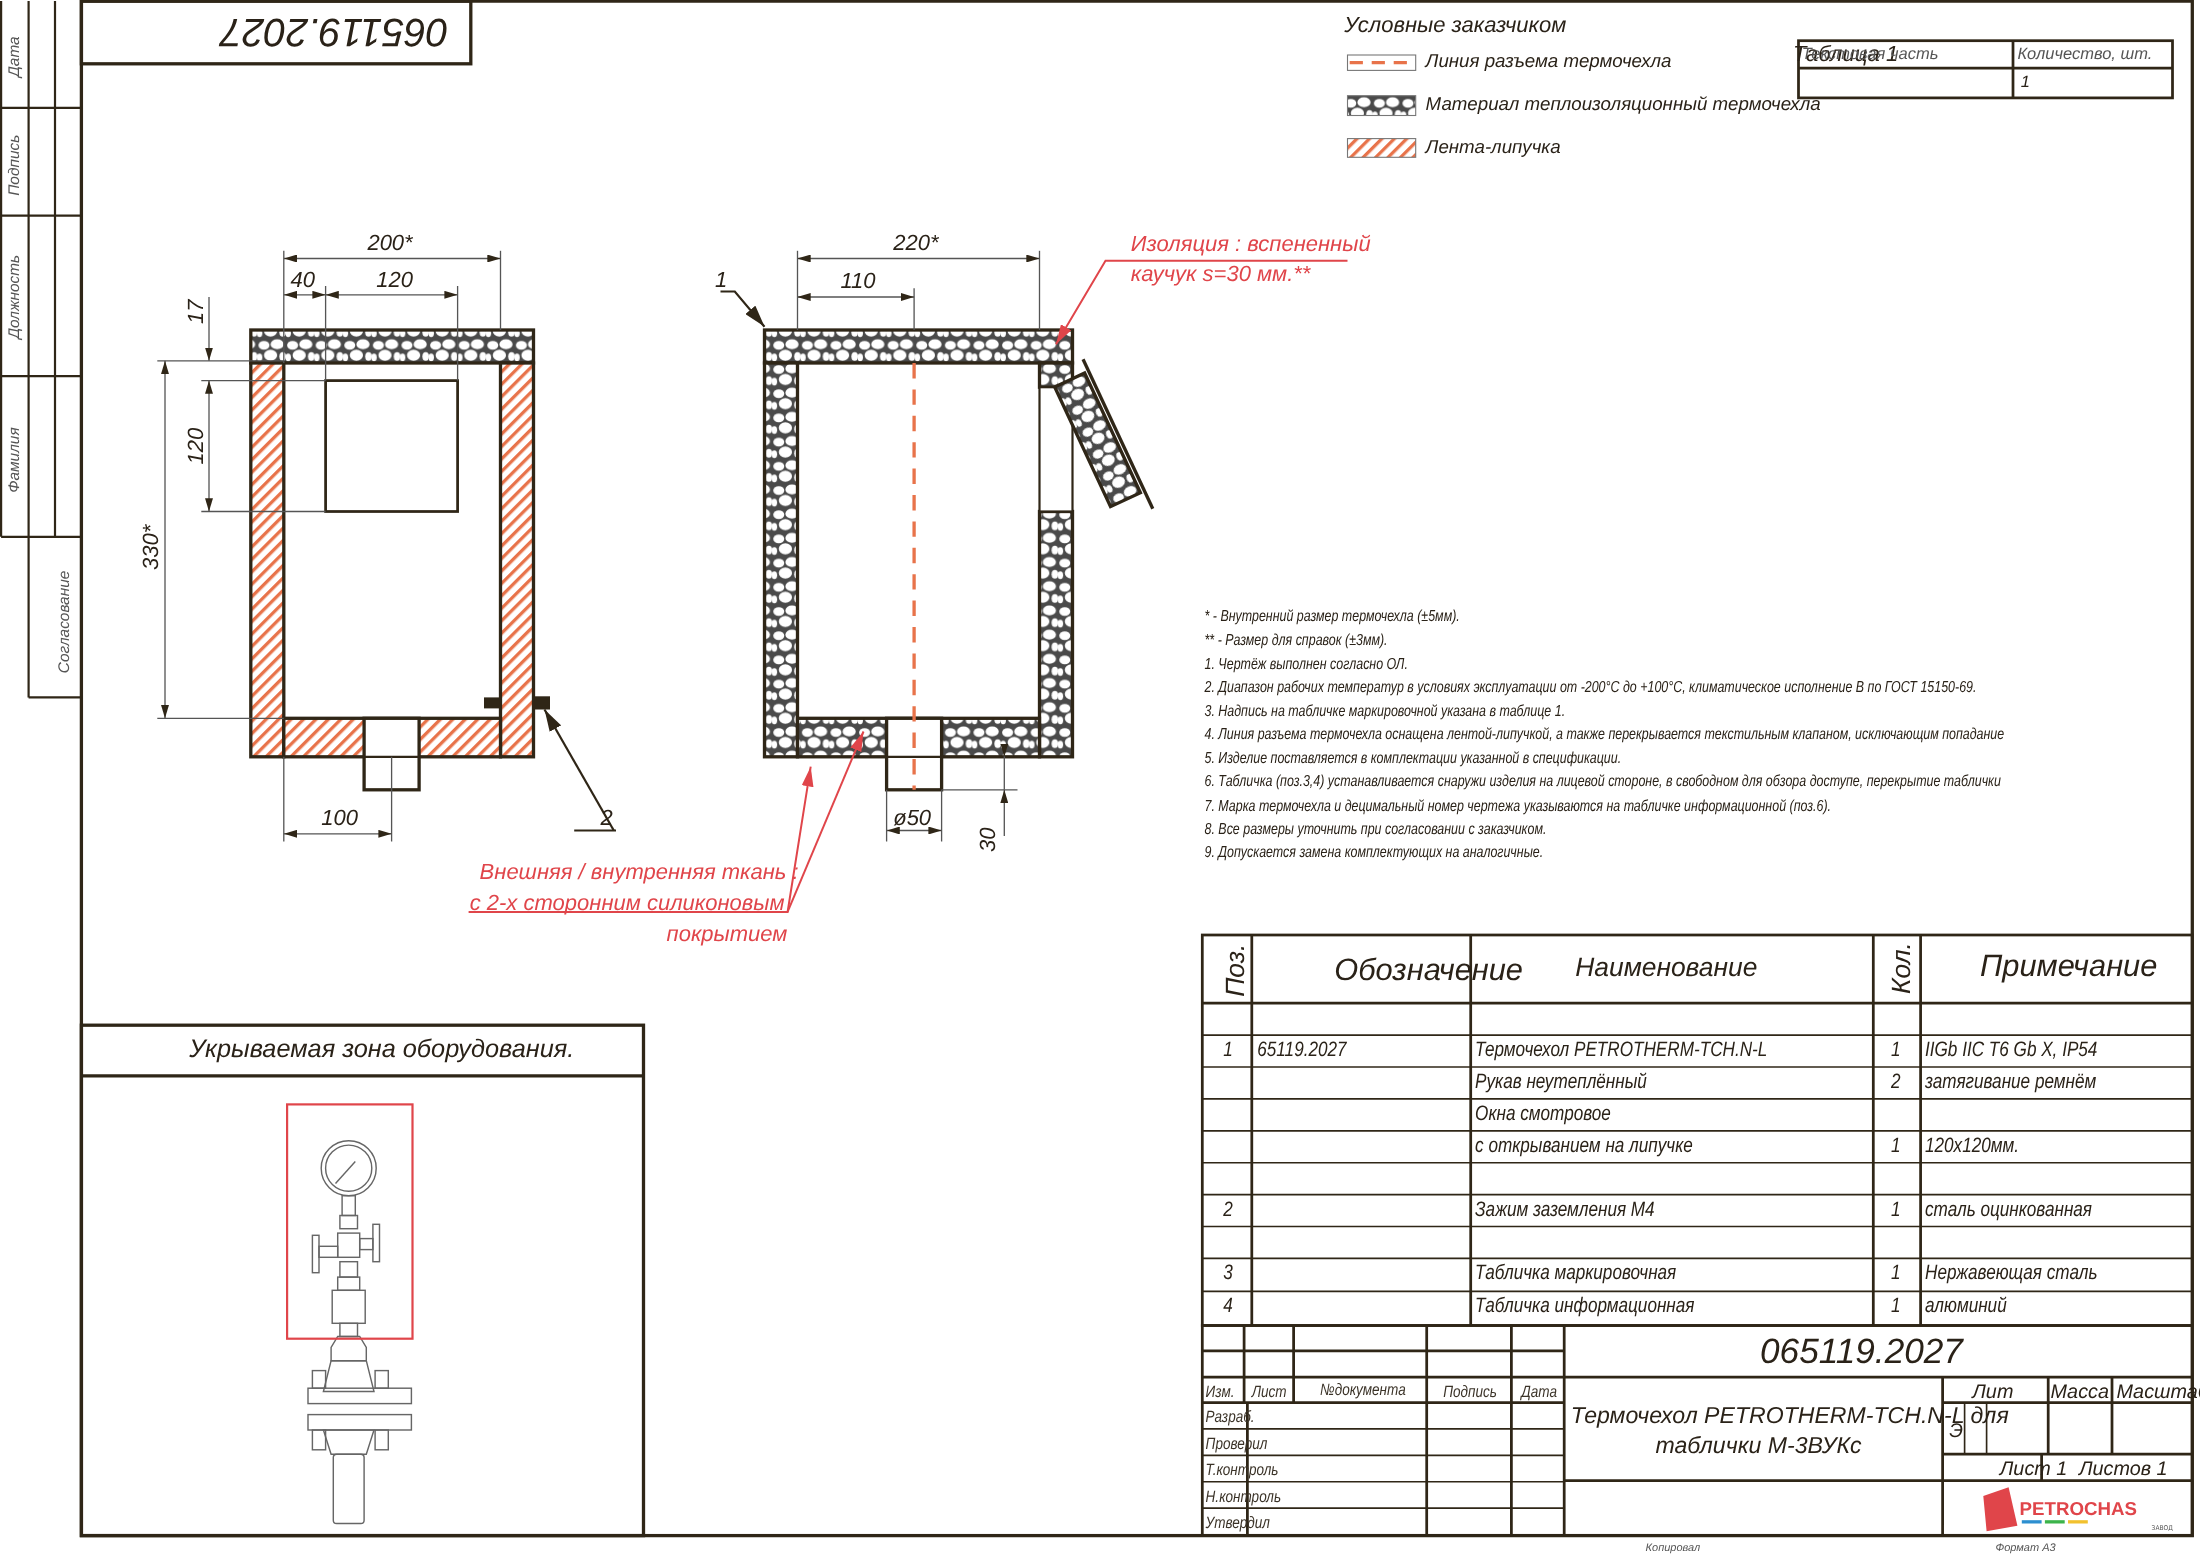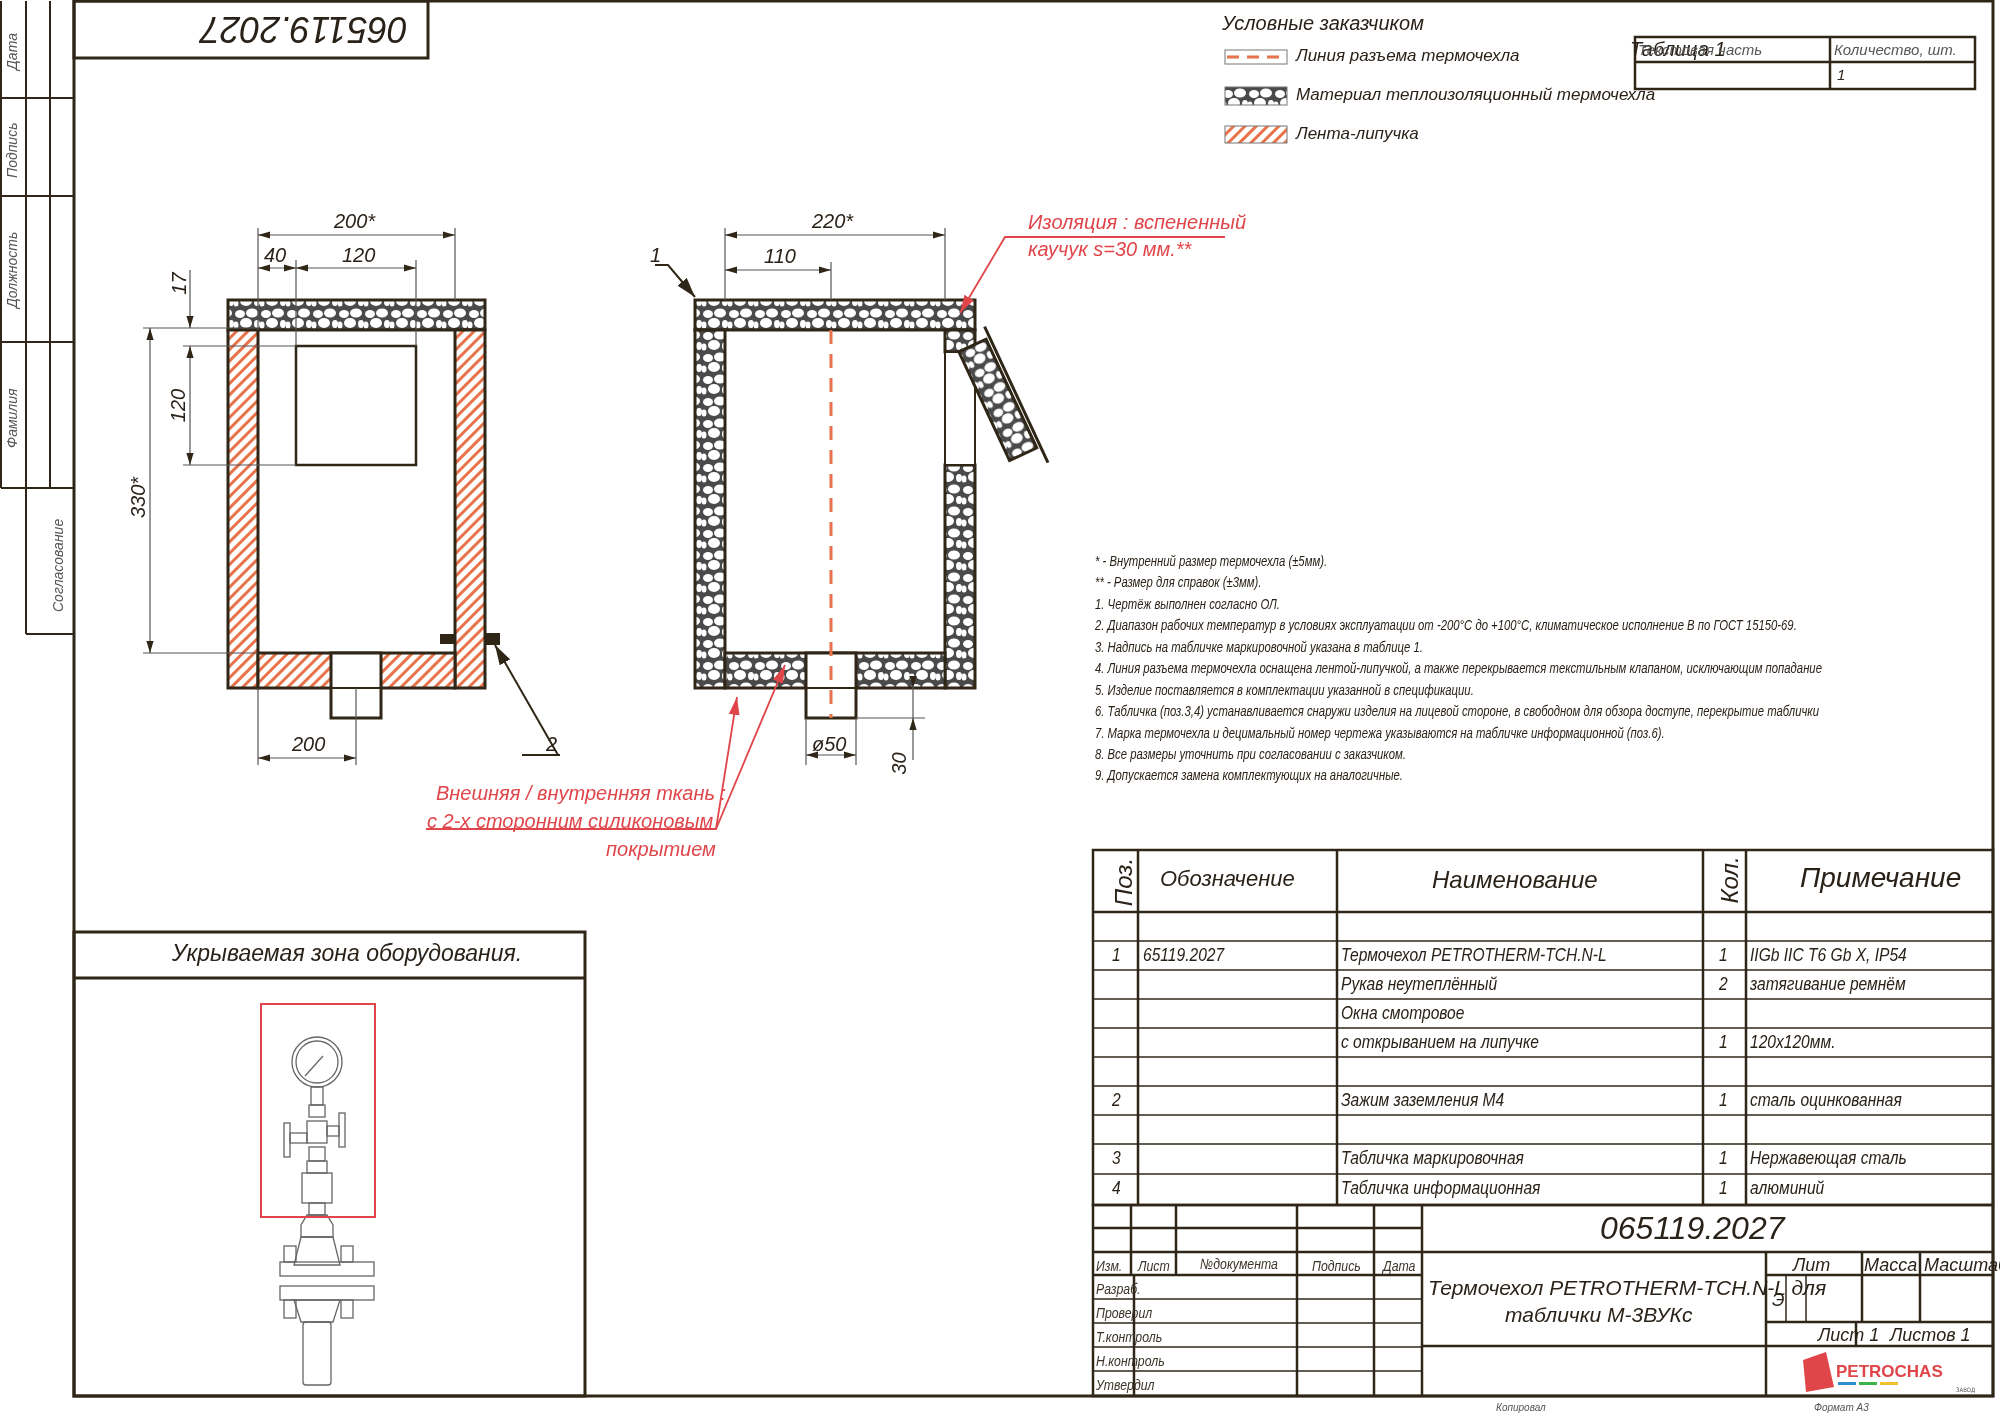--- a/index.html
+++ b/index.html
@@ -242,21 +242,21 @@
 <div class="abs it" style="left:1638px;top:41px;font-size:15px;color:#555;">Текстовая часть</div>
 <div class="abs it" style="left:1834px;top:41px;font-size:15px;color:#555;">Количество, шт.</div>
 <div class="abs it" style="left:1837px;top:66px;font-size:15px;">1</div>
 
 <div class="abs it" style="left:334px;top:210px;font-size:20px;">200*</div>
 <div class="abs it" style="left:264px;top:244px;font-size:20px;">40</div>
 <div class="abs it" style="left:342px;top:244px;font-size:20px;">120</div>
 <div class="abs it" style="left:168px;top:272px;font-size:20px;transform:rotate(-90deg);">17</div>
 <div class="abs it" style="left:162px;top:394px;font-size:20px;transform:rotate(-90deg);">120</div>
 <div class="abs it" style="left:118px;top:486px;font-size:20px;transform:rotate(-90deg);">330*</div>
-<div class="abs it" style="left:292px;top:733px;font-size:20px;">200</div>
+<div class="abs it" style="left:292px;top:733px;font-size:20px;">100</div>
 <div class="abs it" style="left:546px;top:733px;font-size:20px;">2</div>
 
 <div class="abs it" style="left:812px;top:210px;font-size:20px;">220*</div>
 <div class="abs it" style="left:764px;top:245px;font-size:20px;">110</div>
 <div class="abs it" style="left:812px;top:733px;font-size:20px;">ø50</div>
 <div class="abs it" style="left:888px;top:752px;font-size:20px;transform:rotate(-90deg);">30</div>
 <div class="abs it" style="left:650px;top:244px;font-size:20px;">1</div>
 <div class="abs it red" style="left:1028px;top:211px;font-size:20px;">Изоляция : вспененный</div>
 <div class="abs it red" style="left:1028px;top:238px;font-size:20px;">каучук  s=30 мм.**</div>
 <div class="abs it red" style="left:436px;top:782px;font-size:20px;">Внешняя / внутренняя ткань :</div>
@@ -274,21 +274,21 @@
   <div class="note" style="top:703px;">6. Табличка (поз.3,4) устанавливается снаружи изделия на лицевой стороне, в свободном для обзора доступе, перекрытие таблички</div>
   <div class="note" style="top:725px;">7. Марка термочехла и децимальный номер чертежа указываются на табличке информационной (поз.6).</div>
   <div class="note" style="top:746px;">8. Все размеры уточнить при согласовании с заказчиком.</div>
   <div class="note" style="top:767px;">9. Допускается замена комплектующих на аналогичные.</div>
 </div>
 
 <div class="abs it" style="left:172px;top:940px;font-size:23px;">Укрываемая зона оборудования.</div>
 <div class="abs" style="left:290px;top:1035px;width:56px;height:56px;"></div>
 
 <div class="abs it" style="left:1100px;top:868px;font-size:24px;transform:rotate(-90deg);">Поз.</div>
-<div class="abs it" style="left:1160px;top:866px;font-size:22px;">Обозначение</div>
+<div class="abs it" style="left:1213px;top:866px;font-size:28px;">Обозначение</div>
 <div class="abs it" style="left:1432px;top:866px;font-size:24px;text-align:center;">Наименование</div>
 <div class="abs it" style="left:1706px;top:866px;font-size:24px;transform:rotate(-90deg);">Кол.</div>
 <div class="abs it" style="left:1800px;top:862px;font-size:28px;">Примечание</div>
 
 <div>
   <div>
     <span class="spec-cell" style="left:1112px;top:944px;">1</span>
     <span class="spec-cell" style="left:1143px;top:944px;">65119.2027</span>
     <span class="spec-cell" style="left:1341px;top:944px;">Термочехол PETROTHERM-TCH.N-L</span>
     <span class="spec-cell" style="left:1719px;top:944px;">1</span>

